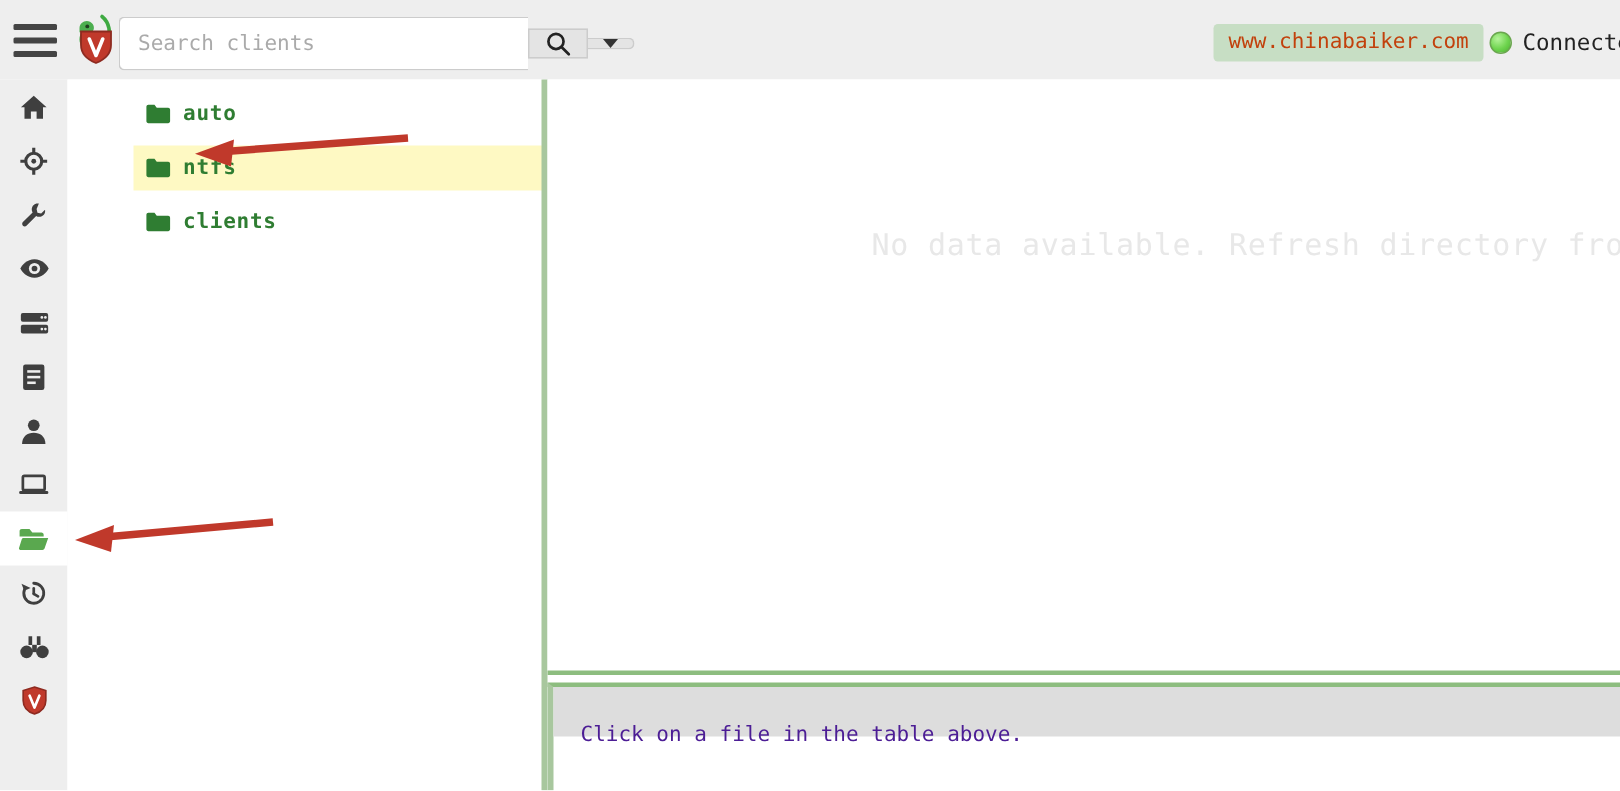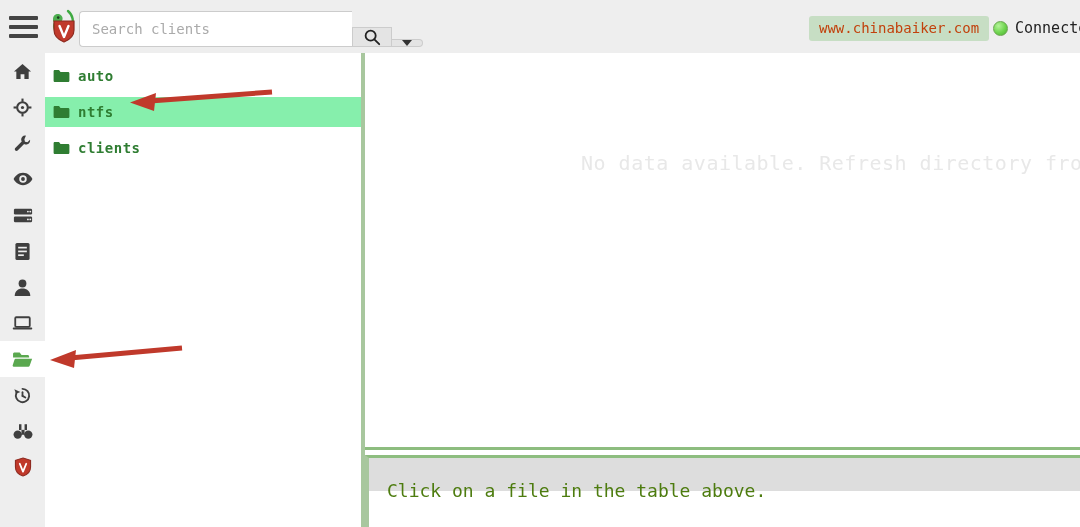--- a/index.html
+++ b/index.html
@@ -50,21 +50,21 @@
     position: absolute;
     left: 48px; top: 8px;
     width: 32px; height: 38px;
   }
 
   .search-wrap {
     position: absolute;
     left: 79px; top: 11px;
     height: 36px;
     display: flex;
-    align-items: flex-end;
+    align-items: center;
   }
   .search-input {
     width: 273px;
     height: 36px;
     box-sizing: border-box;
     border: 1px solid #cccccc;
     border-right: none;
     border-radius: 4px 0 0 4px;
     background: #ffffff;
     padding: 0 12px;
@@ -166,22 +166,23 @@
     background: #ffffff;
   }
   .tree-row {
     position: relative;
     height: 30px;
     display: flex;
     align-items: center;
     padding-left: 8px;
     cursor: pointer;
     box-sizing: border-box;
-  }
-  .tree-row.selected { background: #86efac; }
+    margin-left: 44px;
+  }
+  .tree-row.selected { background: #fef9c3; }
   .tree-row .folder-ico {
     width: 17px; height: 14px;
     margin-right: 8px;
     flex: 0 0 auto;
   }
   .tree-label {
     font-family: "DejaVu Sans Mono", monospace;
     font-size: 14px;
     font-weight: bold;
     color: #2f7d32;
@@ -233,22 +234,22 @@
   .detail-head {
     height: 33px;
     background: #dddddd;
     display: flex;
     align-items: center;
     padding-left: 18px;
     box-sizing: border-box;
   }
   .detail-head-text {
     font-family: "DejaVu Sans Mono", monospace;
-    font-size: 18px;
-    color: #4d7c0f;
+    font-size: 14px;
+    color: #4c1d95;
     white-space: nowrap;
     margin-top: 31px;
   }
 
   
   .annot {
     position: absolute;
     left: 0; top: 0;
     width: 1080px; height: 527px;
     pointer-events: none;

